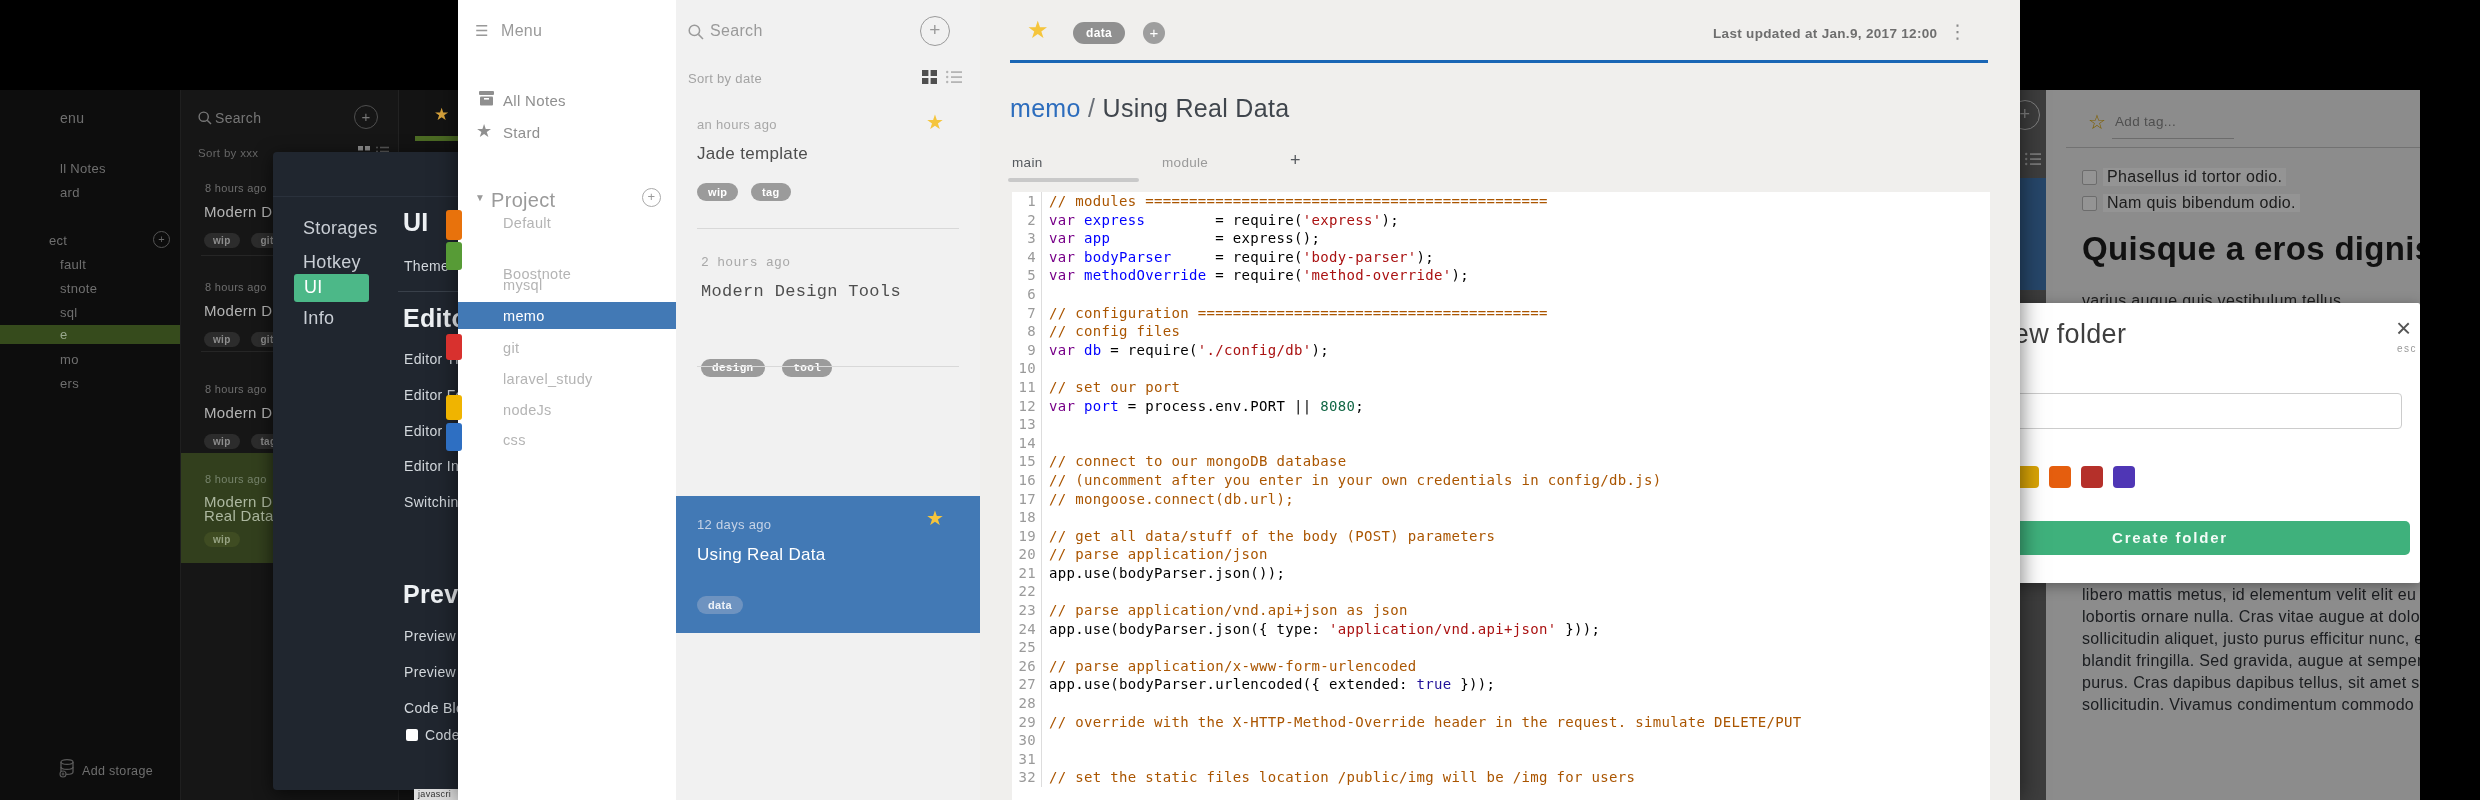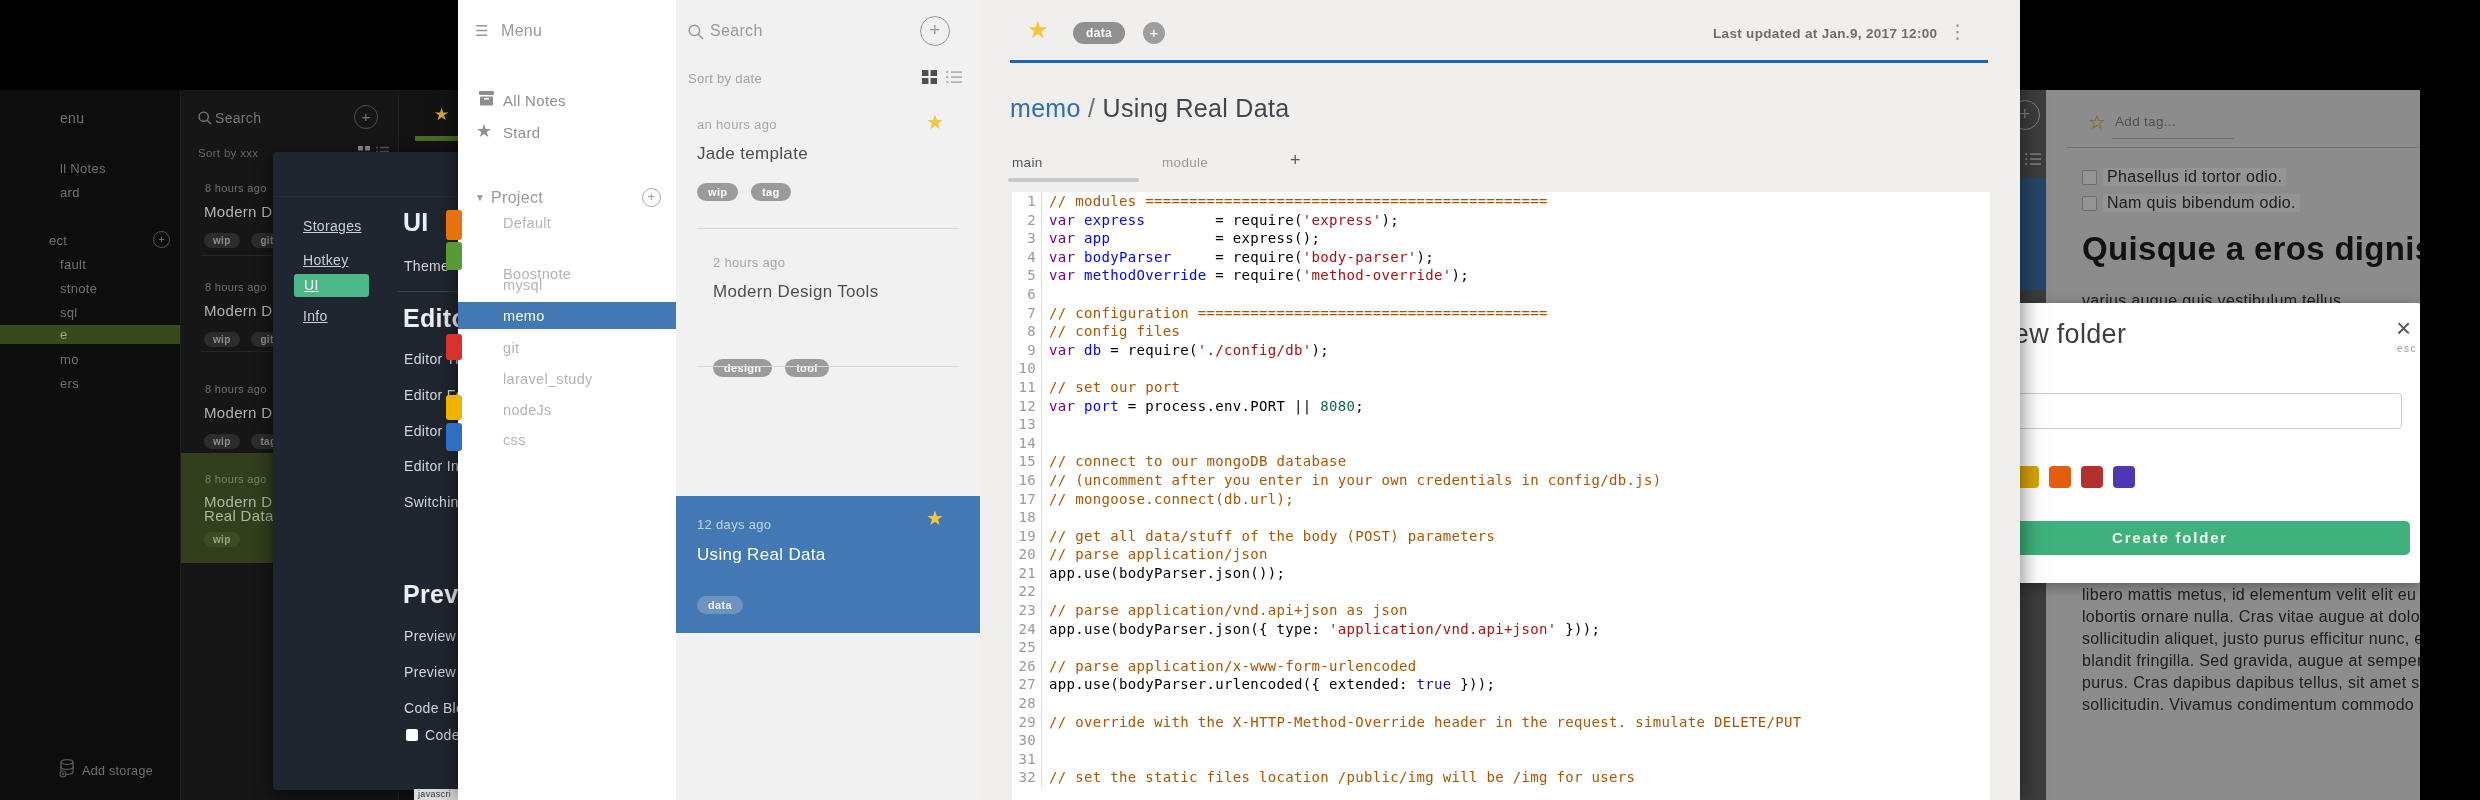--- a/index.html
+++ b/index.html
@@ -18,21 +18,21 @@
   .dtag{display:inline-block;background:#2c2c2c;color:#8d8d8d;font-size:10px;font-weight:bold;
         border-radius:9px;padding:2px 9px;margin-right:7px;}
   .ddivider{height:1px;background:#262626;}
   .dolive{background:#323f1d;}
   .dolive .ddate{color:#76836b;} .dolive .dtitle{color:#adb8a0;}
   .dolive .dtag{background:#3f4c22;color:#96a282;}
   .dselrow{background:#364b1c;}
   
   #settings-modal{left:273px;top:152px;width:240px;height:638px;background:#20262f;border-radius:4px;
                   box-shadow:0 4px 18px rgba(0,0,0,.6);z-index:2;overflow:hidden;}
-  #settings-modal .navitem{color:#c9ced5;font-size:14px;text-decoration:underline;}
+  #settings-modal .navitem{color:#c9ced5;font-size:18px;}
   #settings-modal .heading{color:#eef1f4;font-size:25px;font-weight:bold;}
   #settings-modal .row{color:#d3d8dd;font-size:14px;}
   #settings-modal .navactive{background:#4cb888;color:#fff;border-radius:3px;padding:3px 10px 4px 10px;}
   
   #light-app{left:458px;top:0;width:1562px;height:800px;background:#fff;z-index:3;
              box-shadow:0 0 22px rgba(0,0,0,.55);}
   #lsidebar{left:0;top:0;width:218px;height:800px;background:#fff;border-right:1px solid #e8e8e8;}
   .sgray{color:#9a9a9a;} .sitem{color:#8f8f8f;font-size:15px;}
   .folder{color:#b4b4b4;font-size:14.5px;}
   .selrow{background:#4279b5;} .selrow .folder{color:#fff;}
@@ -204,21 +204,21 @@
       <svg class="abs icon-svg" style="left:20px;top:91px;" width="17" height="15" viewBox="0 0 17 15">
         <rect x="1" y="0" width="15" height="4" rx="1" fill="#8f8f8f"></rect>
         <rect x="2" y="5.5" width="13" height="9" rx="1" fill="#8f8f8f"></rect>
         <rect x="6" y="7" width="5" height="1.6" fill="#fff"></rect>
       </svg>
       <div class="abs sitem nowrap" style="left:45px;top:92px;">All Notes</div>
       <div class="abs" style="left:18px;top:120px;color:#8f8f8f;font-size:18px;">★</div>
       <div class="abs sitem nowrap" style="left:45px;top:124px;">Stard</div>
 
       <div class="abs" style="left:17px;top:192px;color:#9a9a9a;font-size:10px;">▼</div>
-      <div class="abs sgray nowrap" style="left:33px;top:189px;font-size:16px;">Project</div>
+      <div class="abs sgray nowrap" style="left:33px;top:189px;font-size:20px;">Project</div>
       <div class="abs circlebtn" style="left:184px;top:188px;width:17px;height:17px;border:1px solid #aaa;color:#9a9a9a;font-size:13px;line-height:16px;">+</div>
 
       <div class="abs folder nowrap" style="left:45px;top:215px;">Default</div>
       <div class="abs folder nowrap" style="left:45px;top:246px;margin-top:20px;">Boostnote</div>
       <div class="abs folder nowrap" style="left:45px;top:277px;">mysql</div>
       <div class="abs selrow" style="left:0;top:302px;width:218px;height:27px;">
         <span class="abs folder nowrap" style="left:45px;top:6px;">memo</span>
       </div>
       <div class="abs folder nowrap" style="left:45px;top:340px;">git</div>
       <div class="abs folder nowrap" style="left:45px;top:371px;">laravel_study</div>
@@ -254,21 +254,21 @@
         <div class="abs ldate nowrap" style="left:21px;top:21px;">an hours ago</div>
         <div class="abs" style="left:250px;top:14px;color:#f5c53c;font-size:20px;">★</div>
         <div class="abs ltitle nowrap" style="left:21px;top:48px;">Jade template</div>
         <div class="abs nowrap" style="left:21px;top:86px;">
           <span class="ltag">wip</span>
           <span class="ltag">tag</span>
         </div>
       </div>
       <div class="abs lcard-div" style="left:21px;top:228px;width:262px;"></div>
 
-      <div class="abs" style="left:16px;top:229px;width:304px;height:137px;">
+      <div class="abs" style="left:4px;top:229px;width:304px;height:137px;font-family:Liberation Mono, monospace;">
         <div class="abs ldate nowrap" style="left:21px;top:26px;">2 hours ago</div>
         <div class="abs ltitle nowrap" style="left:21px;top:53px;">Modern Design Tools</div>
         <div class="abs nowrap" style="left:21px;top:93px;margin-top:36px;">
           <span class="ltag">design</span>
           <span class="ltag">tool</span>
         </div>
       </div>
       <div class="abs lcard-div" style="left:21px;top:366px;width:262px;"></div>
 
 

